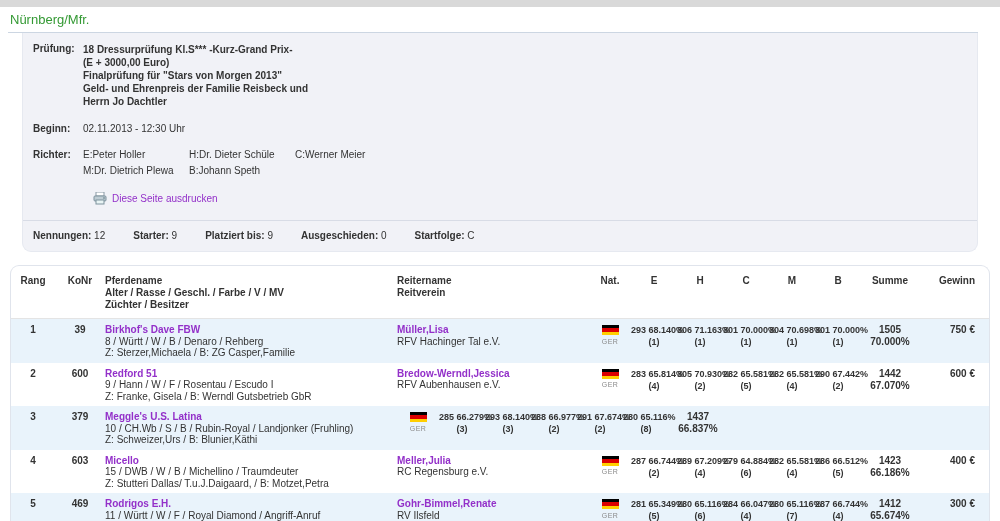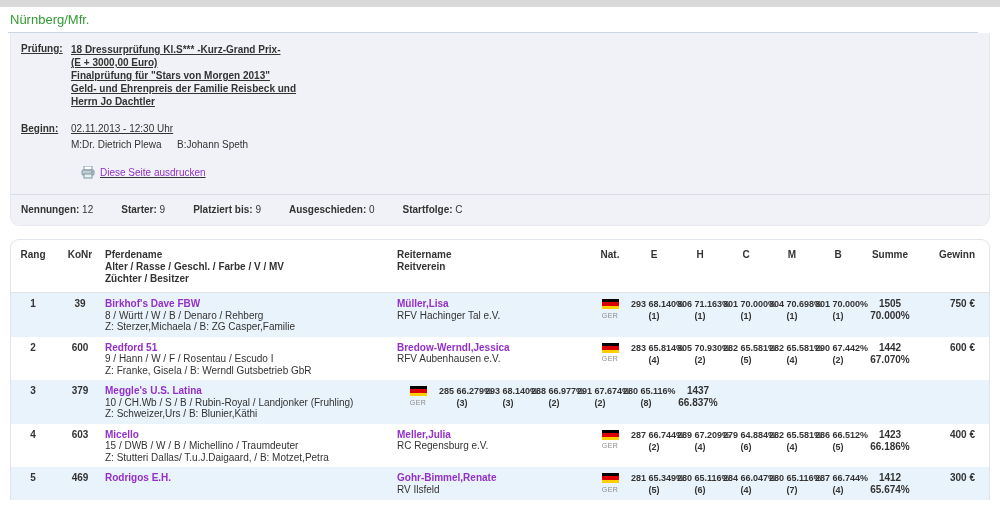--- a/index.html
+++ b/index.html
@@ -17,25 +17,24 @@
     font-size: 10px;
   }
   .topbar { height: 7px; background: #d9d9d9; }
   .page-title {
     color: var(--green); font-size: 13px; padding: 5px 4px 5px 10px;
   }
   .title-rule { border: none; border-top: 1px solid #ccd6e2; margin: 0 22px 0 8px; }
 
   
   .info-panel {
-    margin: 0 10px; background: #f1f2f7;
+    margin: 0 22px; background: #f1f2f7;
     border: 1px solid #e6e9f0; border-top: none;
     border-radius: 0 0 9px 9px;
     padding-top: 10px;
-    text-decoration: underline;
   }
   .info-row { display: flex; }
   .info-label { width: 60px; padding-left: 10px; font-weight: bold; flex-shrink: 0; }
   .info-value-col { font-weight: bold; line-height: 13px; }
   .info-value-col div { white-space: pre; }
   .beginn-row, .richter-row1 { margin-top: 15px; }
   .richter-row2 { margin-top: 5px; }
   .judge { display: inline-block; width: 106px; }
   .print-row { margin-top: 16px; display: flex; }
   .print-link {
@@ -100,20 +99,24 @@
         <div>Geld- und Ehrenpreis der Familie Reisbeck und</div>
         <div>Herrn Jo Dachtler</div>
       </div>
   </div>
 
   <div class="info-row beginn-row">
     <div class="info-label">Beginn:</div>
     <div>02.11.2013 - 12:30 Uhr</div>
   </div>
 
+  <div class="info-row richter-row1">
+    <div class="info-label">Richter:</div>
+    <div><span class="judge">E:Peter Holler</span><span class="judge">H:Dr. Dieter Schüle</span><span class="judge">C:Werner Meier</span></div>
+  </div>
   <div class="info-row richter-row2">
     <div class="info-label"></div>
     <div><span class="judge">M:Dr. Dietrich Plewa</span><span class="judge">B:Johann Speth</span></div>
   </div>
 
   <div class="print-row">
     <span class="print-link">
       <svg class="printer-svg" width="14" height="13" viewBox="0 0 14 13">
         <rect x="3" y="0" width="8" height="4" fill="#ffffff" stroke="#8a9aa5" stroke-width="1"></rect>
         <rect x="1" y="4" width="12" height="5" rx="1" fill="#bfcdd4" stroke="#7f939e" stroke-width="1"></rect>
@@ -322,20 +325,21 @@
       <span>1423</span><br>
       <span>66.186%</span>
     </div>
     <div class="c-gewinn">400 €</div>
   </div>
       <div class="trow drow alt">
     <div class="c-rang">5</div>
     <div class="c-konr">469</div>
     <div class="c-horse">
       <div><span class="horse-link">Rodrigos E.H.</span></div>
+      <div class="sub-line">11 / Württ / W / F / Royal Diamond / Angriff-Anruf</div>
 
     </div>
     <div class="c-rider">
       <div><span class="rider-link">Gohr-Bimmel,Renate</span></div>
       <div class="sub-line">RV Ilsfeld</div>
     </div>
     <div class="c-nat">
       <span class="flag"></span>
       <div class="nat-code">GER</div>
     </div>

